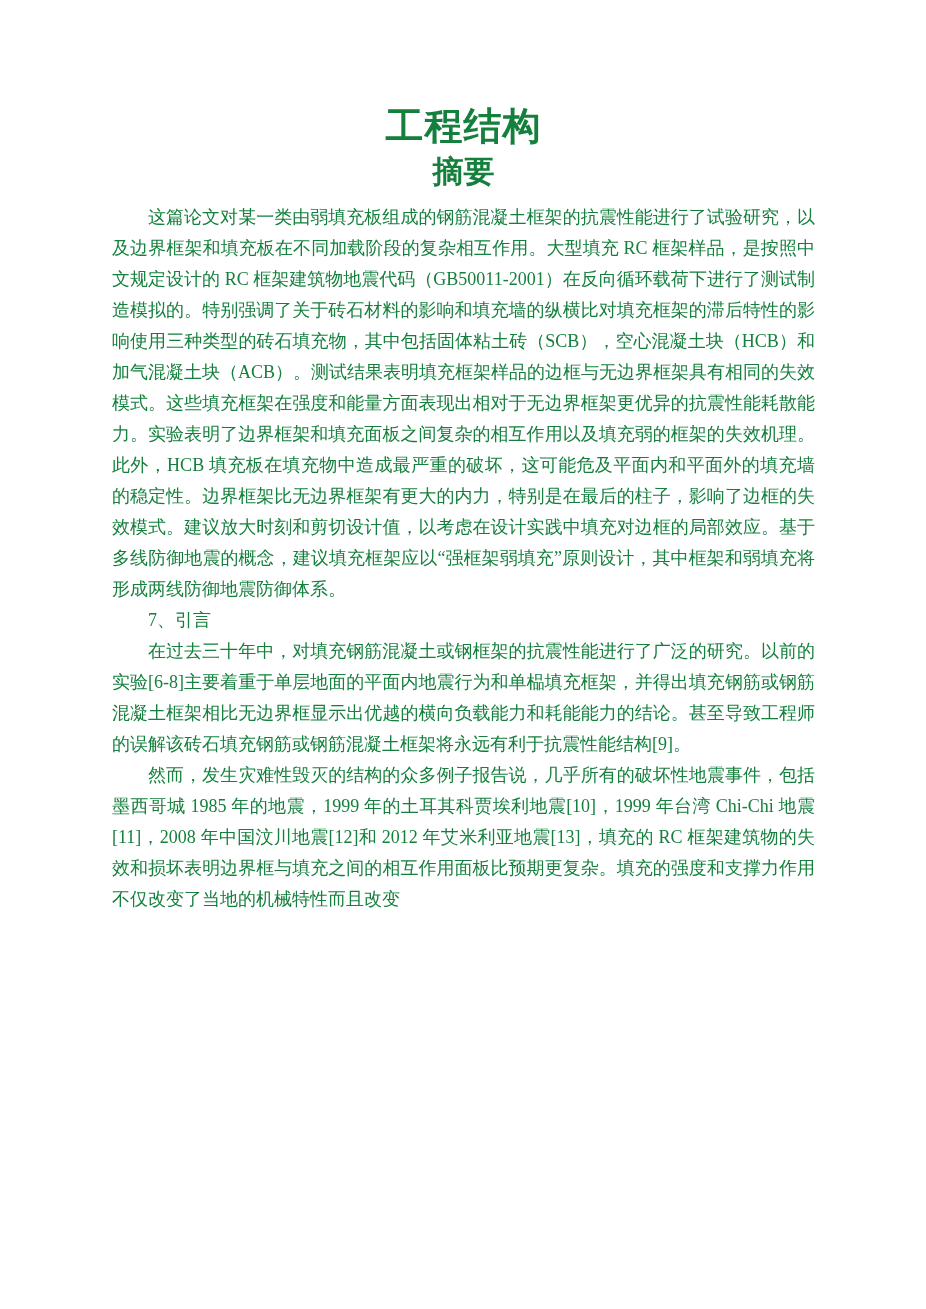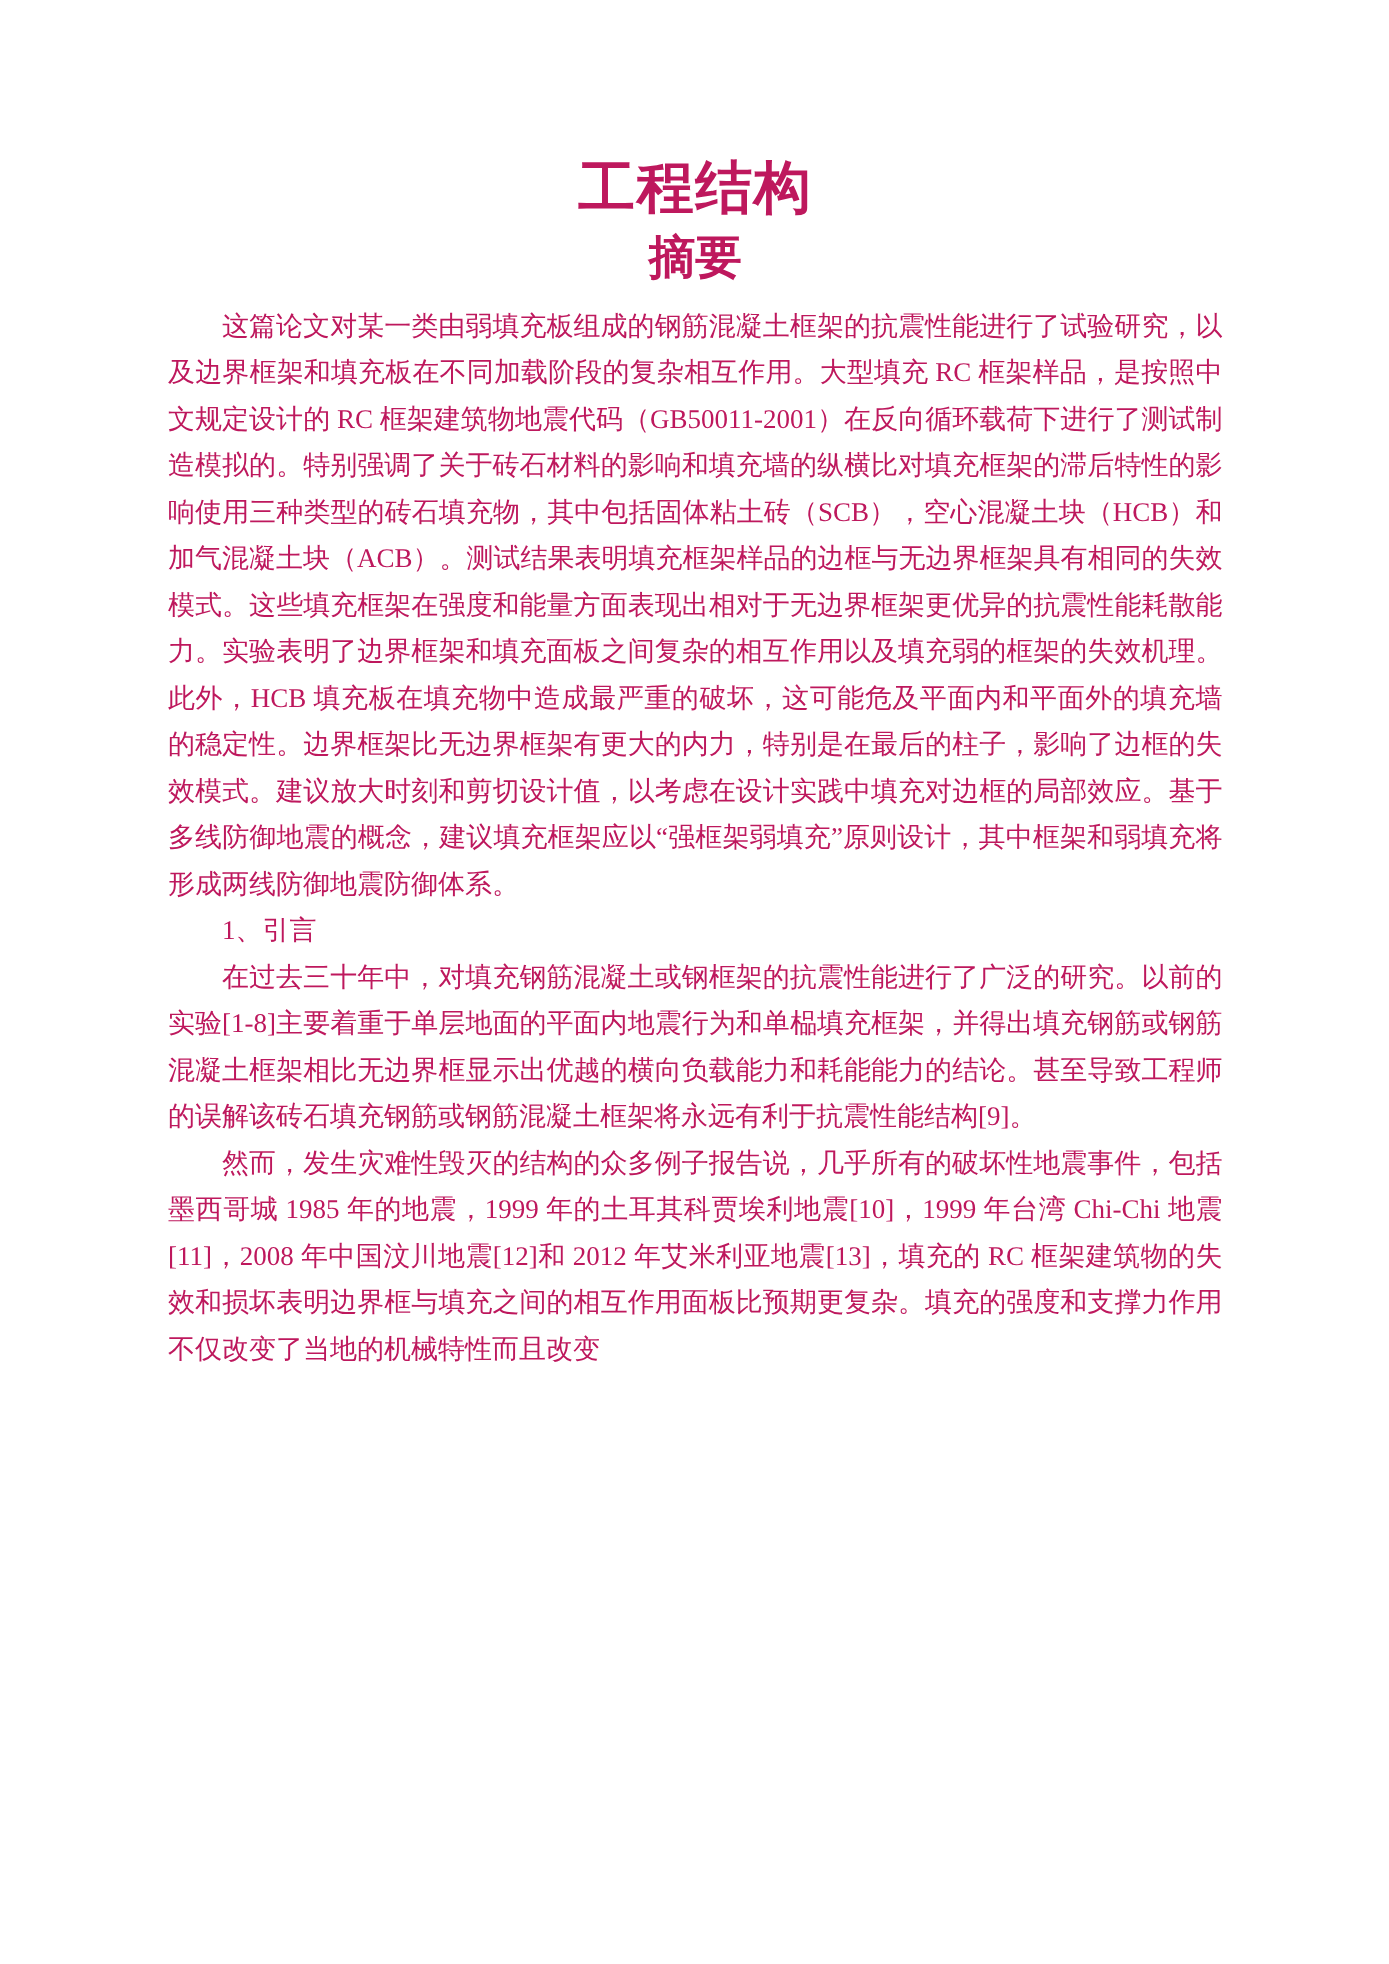--- a/index.html
+++ b/index.html
@@ -6,21 +6,21 @@
     margin: 0;
     padding: 0;
     background: #ffffff;
   }
   .page {
     position: relative;
     width: 926px;
     height: 1100px;
     margin: 0 auto;
     background: #ffffff;
-    color: #be185d;
+    color: #15803d;
     overflow: hidden;
     box-sizing: border-box;
     padding: 102px 111px 0 112px; 
   }
   .doc-title {
     margin: 0;
     font-family: "Liberation Sans", "DejaVu Sans", sans-serif;
     font-weight: 700;
     font-size: 38px;
     line-height: 48px;
@@ -57,20 +57,20 @@
 <body>
 
 <div class="page">
   <h1 class="doc-title">工程结构</h1>
 
   <h2 class="abstract-heading">摘要</h2>
 
   <div class="body-text">
     <p class="para">这篇论文对某一类由弱填充板组成的钢筋混凝土框架的抗震性能进行了试验研究，以及边界框架和填充板在不同加载阶段的复杂相互作用。大型填充 RC 框架样品，是按照中文规定设计的 RC 框架建筑物地震代码（GB50011-2001）在反向循环载荷下进行了测试制造模拟的。特别强调了关于砖石材料的影响和填充墙的纵横比对填充框架的滞后特性的影响使用三种类型的砖石填充物，其中包括固体粘土砖（SCB），空心混凝土块（HCB）和加气混凝土块（ACB）。测试结果表明填充框架样品的边框与无边界框架具有相同的失效模式。这些填充框架在强度和能量方面表现出相对于无边界框架更优异的抗震性能耗散能力。实验表明了边界框架和填充面板之间复杂的相互作用以及填充弱的框架的失效机理。此外，HCB 填充板在填充物中造成最严重的破坏，这可能危及平面内和平面外的填充墙的稳定性。边界框架比无边界框架有更大的内力，特别是在最后的柱子，影响了边框的失效模式。建议放大时刻和剪切设计值，以考虑在设计实践中填充对边框的局部效应。基于多线防御地震的概念，建议填充框架应以“强框架弱填充”原则设计，其中框架和弱填充将形成两线防御地震防御体系。</p>
 
-    <p class="section-heading">1、引言</p>
+    <p class="section-heading">7、引言</p>
 
 
-    <p class="para">在过去三十年中，对填充钢筋混凝土或钢框架的抗震性能进行了广泛的研究。以前的实验[1-8]主要着重于单层地面的平面内地震行为和单榀填充框架，并得出填充钢筋或钢筋混凝土框架相比无边界框显示出优越的横向负载能力和耗能能力的结论。甚至导致工程师的误解该砖石填充钢筋或钢筋混凝土框架将永远有利于抗震性能结构[9]。</p>
+    <p class="para">在过去三十年中，对填充钢筋混凝土或钢框架的抗震性能进行了广泛的研究。以前的实验[6-8]主要着重于单层地面的平面内地震行为和单榀填充框架，并得出填充钢筋或钢筋混凝土框架相比无边界框显示出优越的横向负载能力和耗能能力的结论。甚至导致工程师的误解该砖石填充钢筋或钢筋混凝土框架将永远有利于抗震性能结构[9]。</p>
 
     <p class="para">然而，发生灾难性毁灭的结构的众多例子报告说，几乎所有的破坏性地震事件，包括墨西哥城 1985 年的地震，1999 年的土耳其科贾埃利地震[10]，1999 年台湾 Chi-Chi 地震[11]，2008 年中国汶川地震[12]和 2012 年艾米利亚地震[13]，填充的 RC 框架建筑物的失效和损坏表明边界框与填充之间的相互作用面板比预期更复杂。填充的强度和支撑力作用不仅改变了当地的机械特性而且改变</p>
   </div>
 </div>
 
 </body></html>

